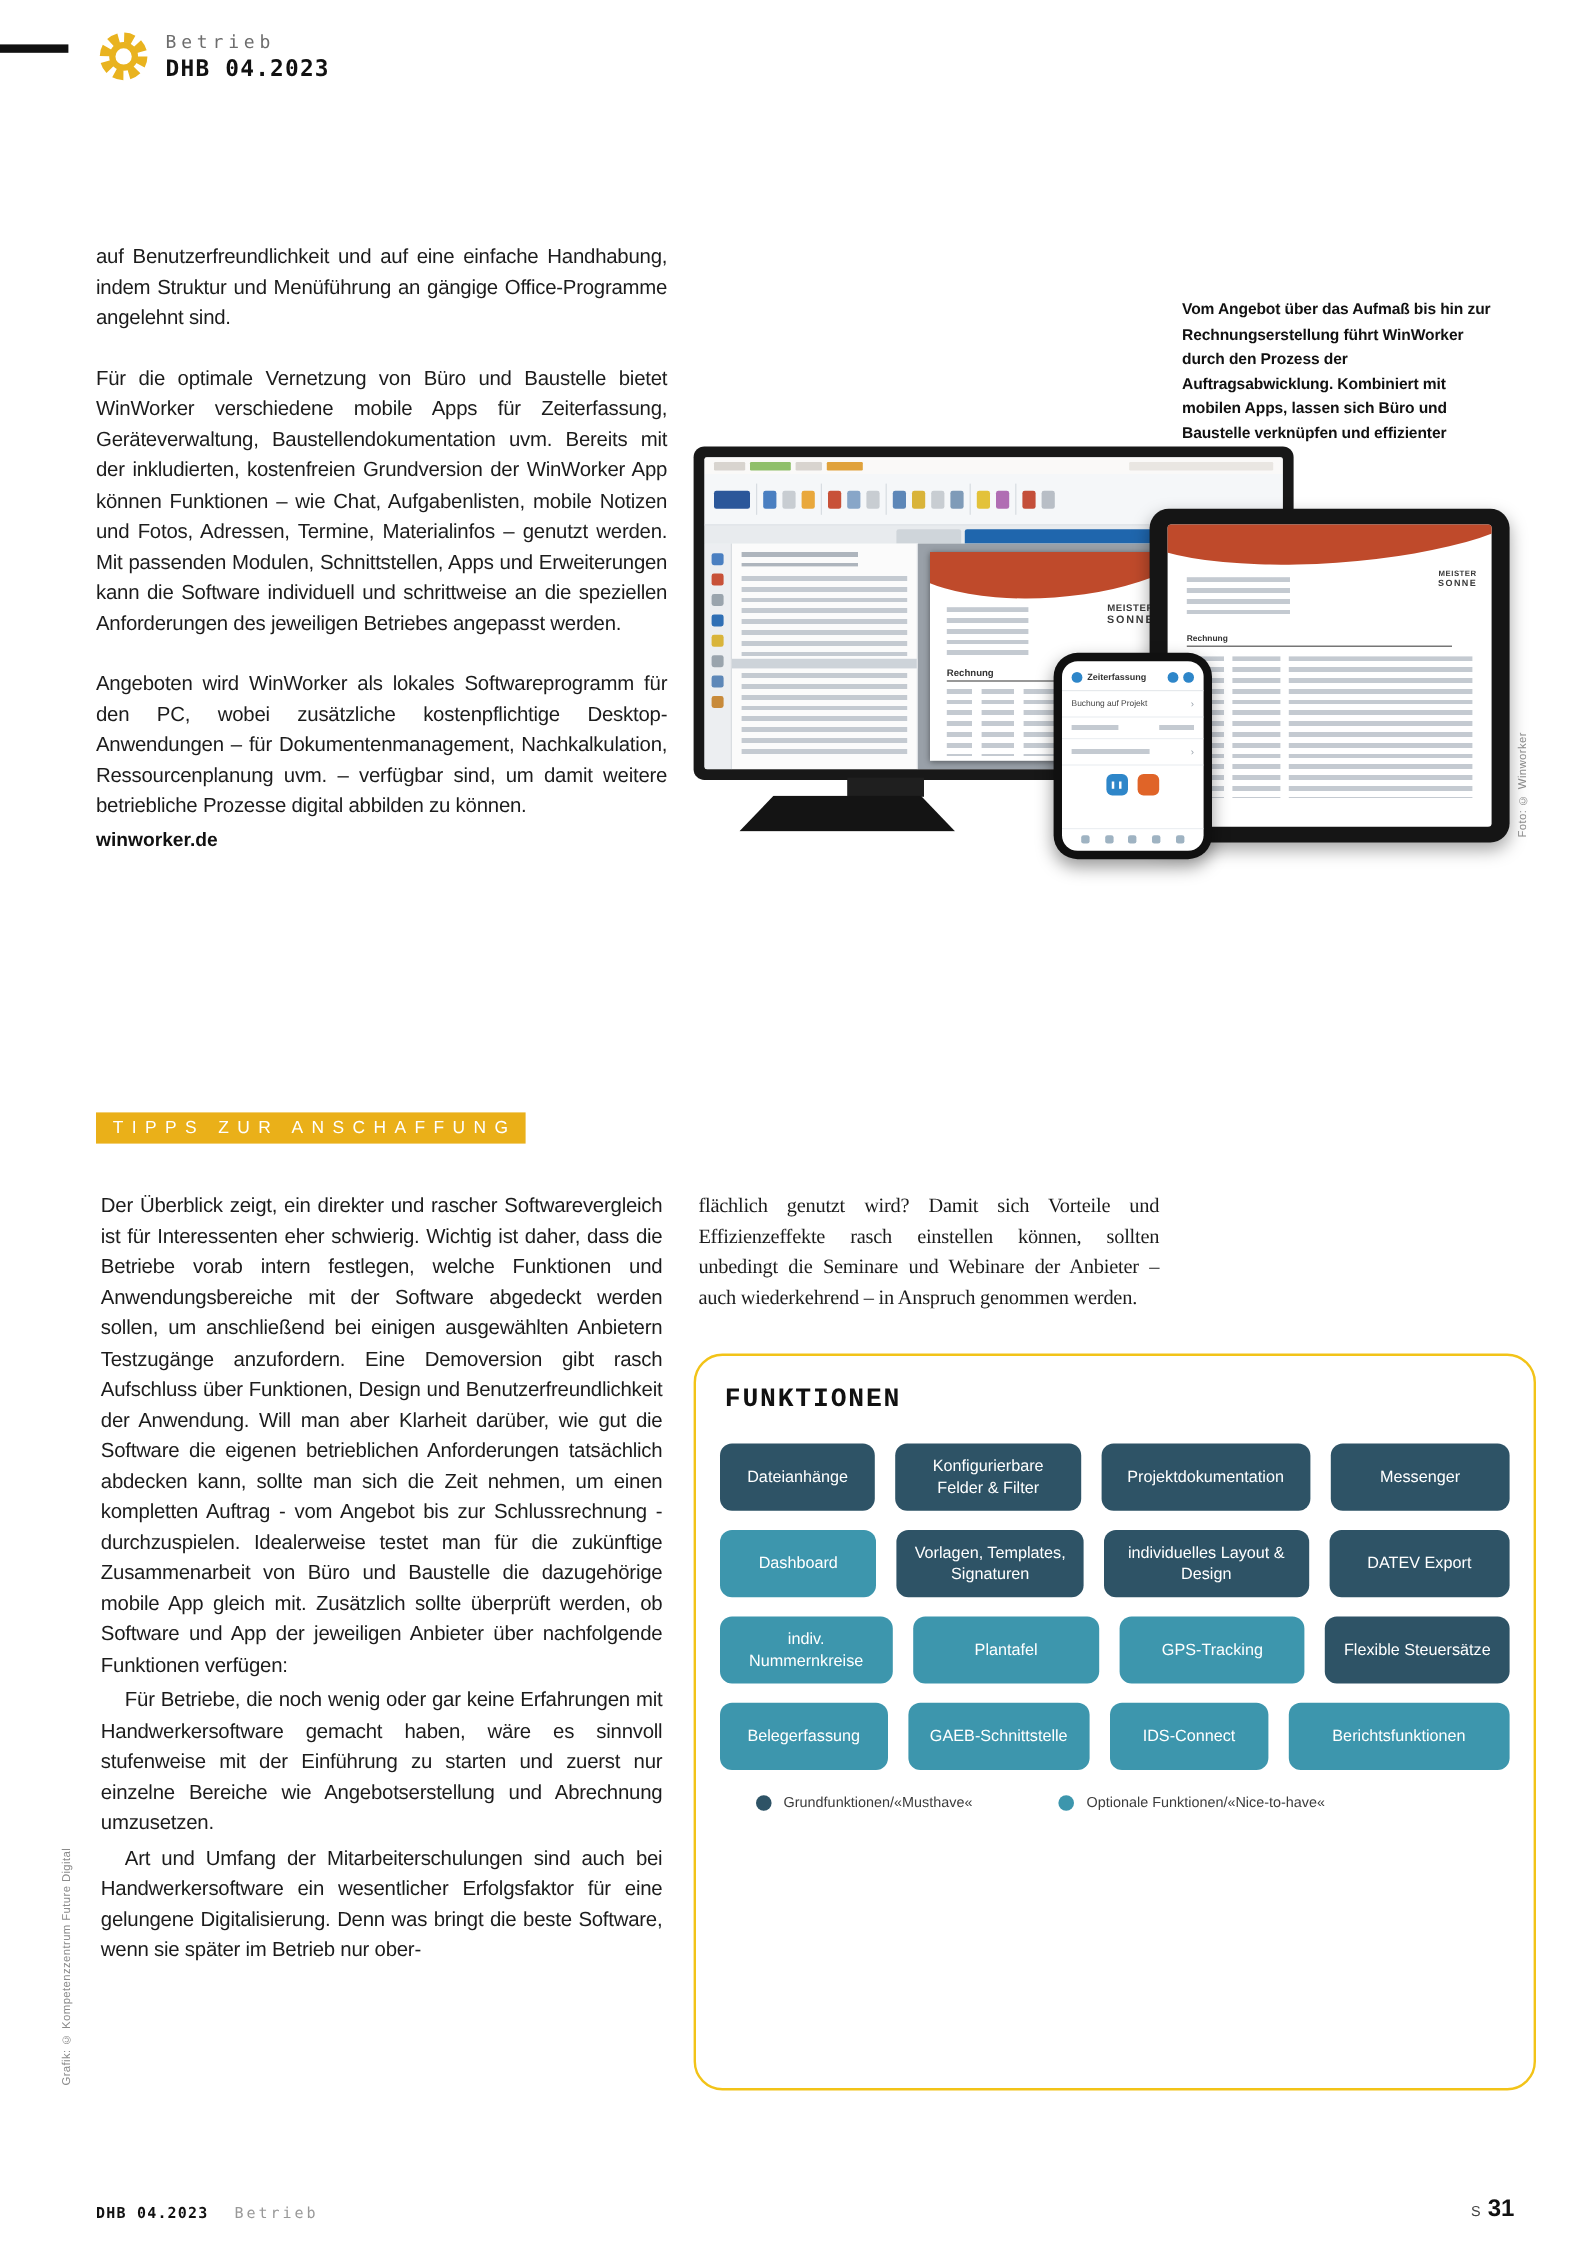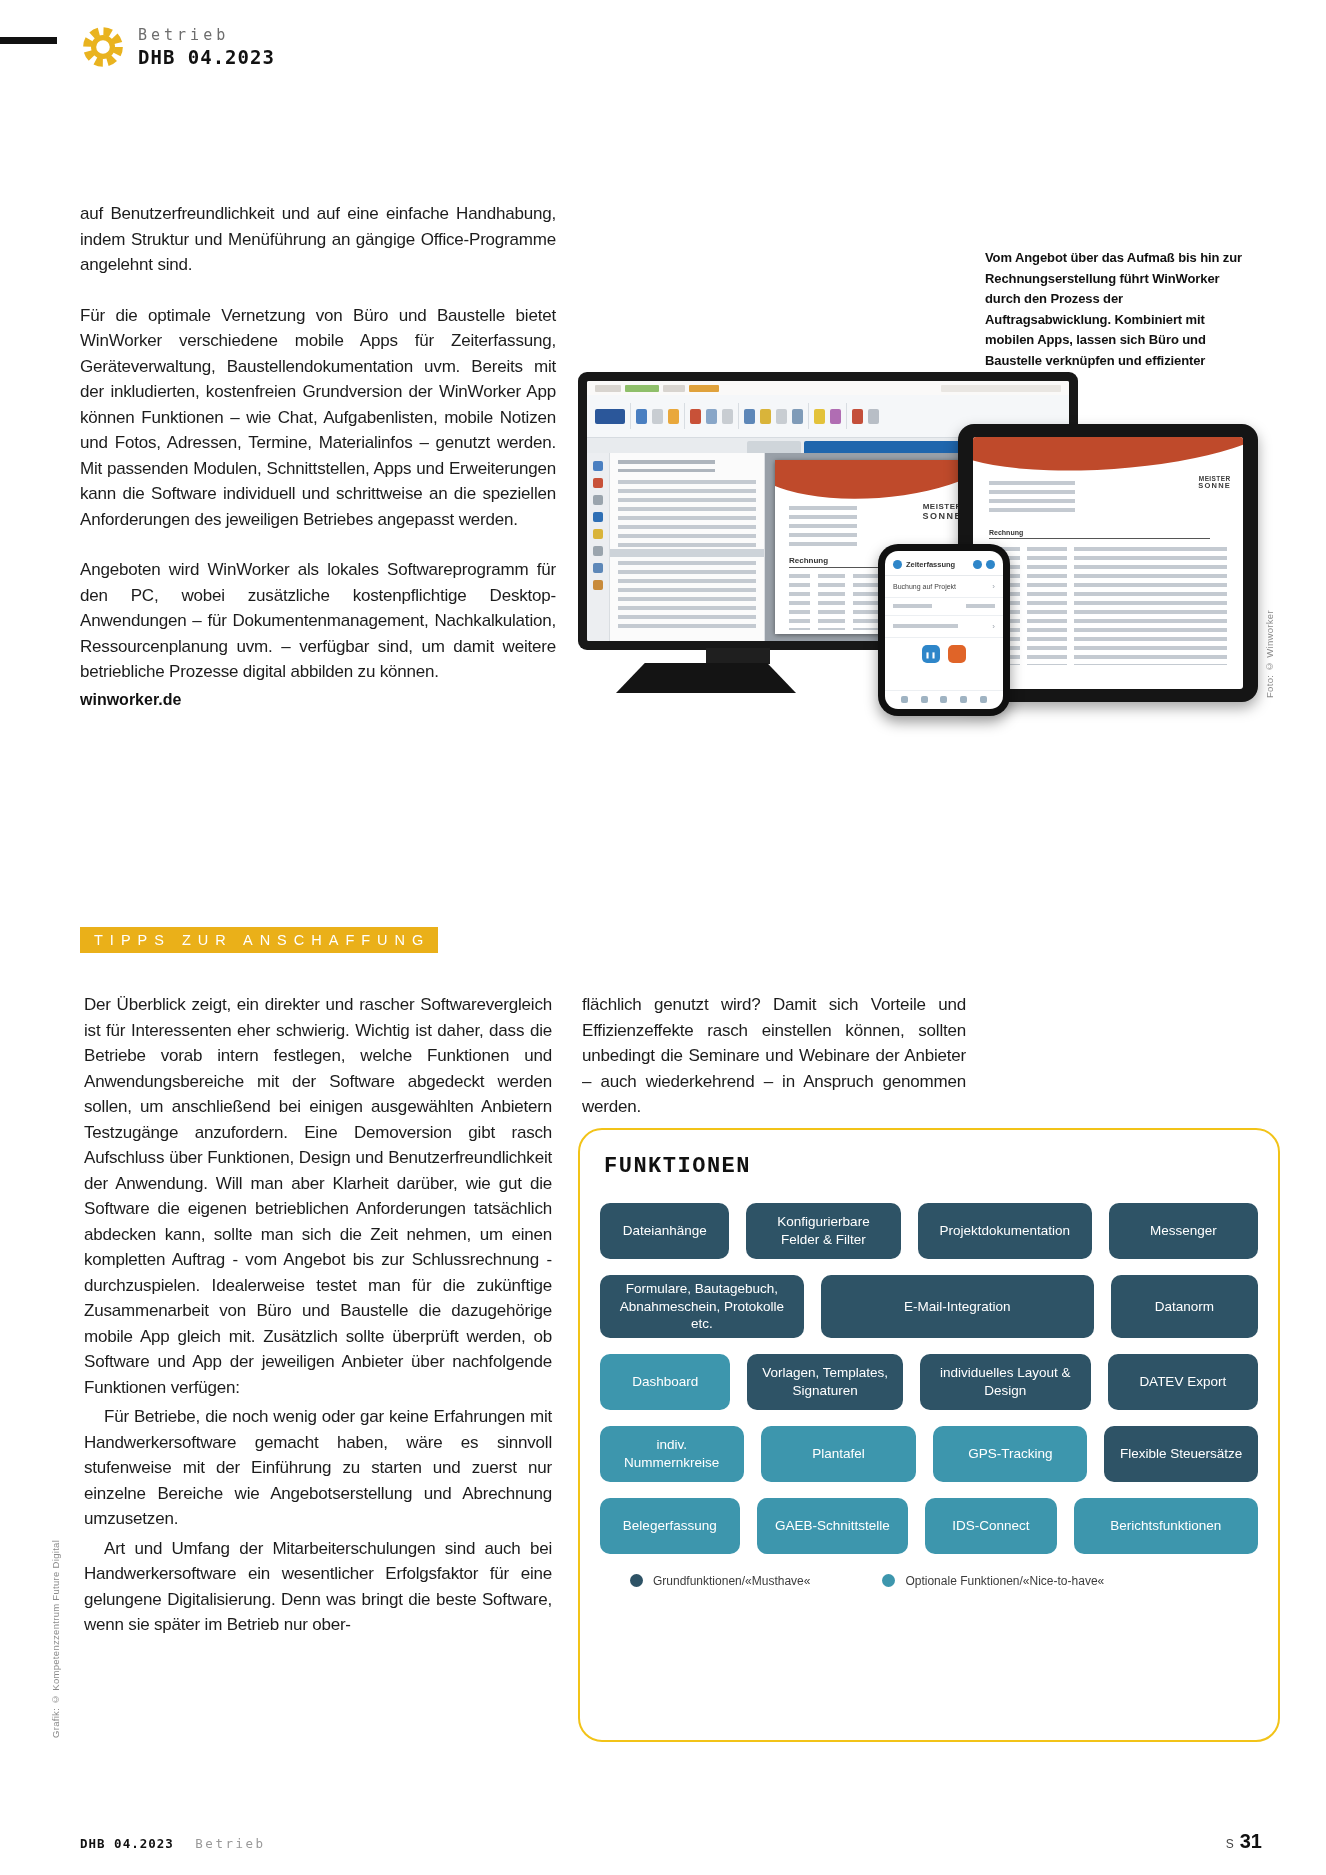--- a/index.html
+++ b/index.html
@@ -78,21 +78,21 @@
   .vcred.graphic{left:50px;top:1528px;height:210px;}
 
   
   .tipps{position:absolute;left:80px;top:927px;background:#eab019;color:#fff;font-size:14.5px;
          letter-spacing:7px;padding:5px 8px 5px 14px;font-weight:500;}
   .bodycol{position:absolute;top:988px;font-size:17px;line-height:25.5px;text-align:justify;
            letter-spacing:-0.2px;hyphens:auto;}
   .bodycol p{margin:4px;}
   .bodycol p.indent{text-indent:20px;}
   .body-left{left:80px;width:476px;}
-  .body-right{left:578px;width:392px;}
+  .body-right{left:578px;width:392px;font-family:Liberation Serif, serif;}
 
   
   .funkbox{position:absolute;left:578px;top:1128px;width:702px;height:614px;border:2.5px solid #f2c318;
            border-radius:24px;box-sizing:border-box;padding:18px 20px 10px;background:#fff;}
   .funk-title{font-size:22px;font-weight:800;letter-spacing:1.5px;color:#111;margin:6px 0 24px 4px;
               font-family:Liberation Mono, monospace;}
   .frow{display:flex;gap:17px;margin-bottom:16px;}
   .frow.wide-gap{gap:40px;padding-right:40px;}
   .tile{display:flex;align-items:center;justify-content:center;text-align:center;color:#fff;
         border-radius:10px;min-height:56px;padding:5px 10px;font-size:13.5px;line-height:1.3;box-sizing:border-box;}
@@ -286,25 +286,20 @@
   <div class="funkbox">
     <div class="funk-title">FUNKTIONEN</div>
 
     <div class="frow">
       <div class="tile core" style="flex:110 1 0">Dateianhänge</div>
       <div class="tile core" style="flex:135 1 0">Konfigurierbare Felder &amp; Filter</div>
       <div class="tile core" style="flex:155 1 0">Projektdokumentation</div>
       <div class="tile core" style="flex:130 1 0">Messenger</div>
     </div>
     <div class="frow">
-      <div class="tile core" style="flex:185 1 0">Formulare, Bautagebuch, Abnahmeschein, Protokolle etc.</div>
-      <div class="tile core" style="flex:255 1 0">E-Mail-Integration</div>
-      <div class="tile core" style="flex:128 1 0">Datanorm</div>
-    </div>
-    <div class="frow">
       <div class="tile opt" style="flex:110 1 0">Dashboard</div>
       <div class="tile core" style="flex:135 1 0">Vorlagen, Templates, Signaturen</div>
       <div class="tile core" style="flex:150 1 0">individuelles Layout &amp; Design</div>
       <div class="tile core" style="flex:130 1 0">DATEV Export</div>
     </div>
     <div class="frow">
       <div class="tile opt" style="flex:120 1 0">indiv. Nummernkreise</div>
       <div class="tile opt" style="flex:132 1 0">Plantafel</div>
       <div class="tile opt" style="flex:130 1 0">GPS-Tracking</div>
       <div class="tile core" style="flex:130 1 0">Flexible Steuersätze</div>

